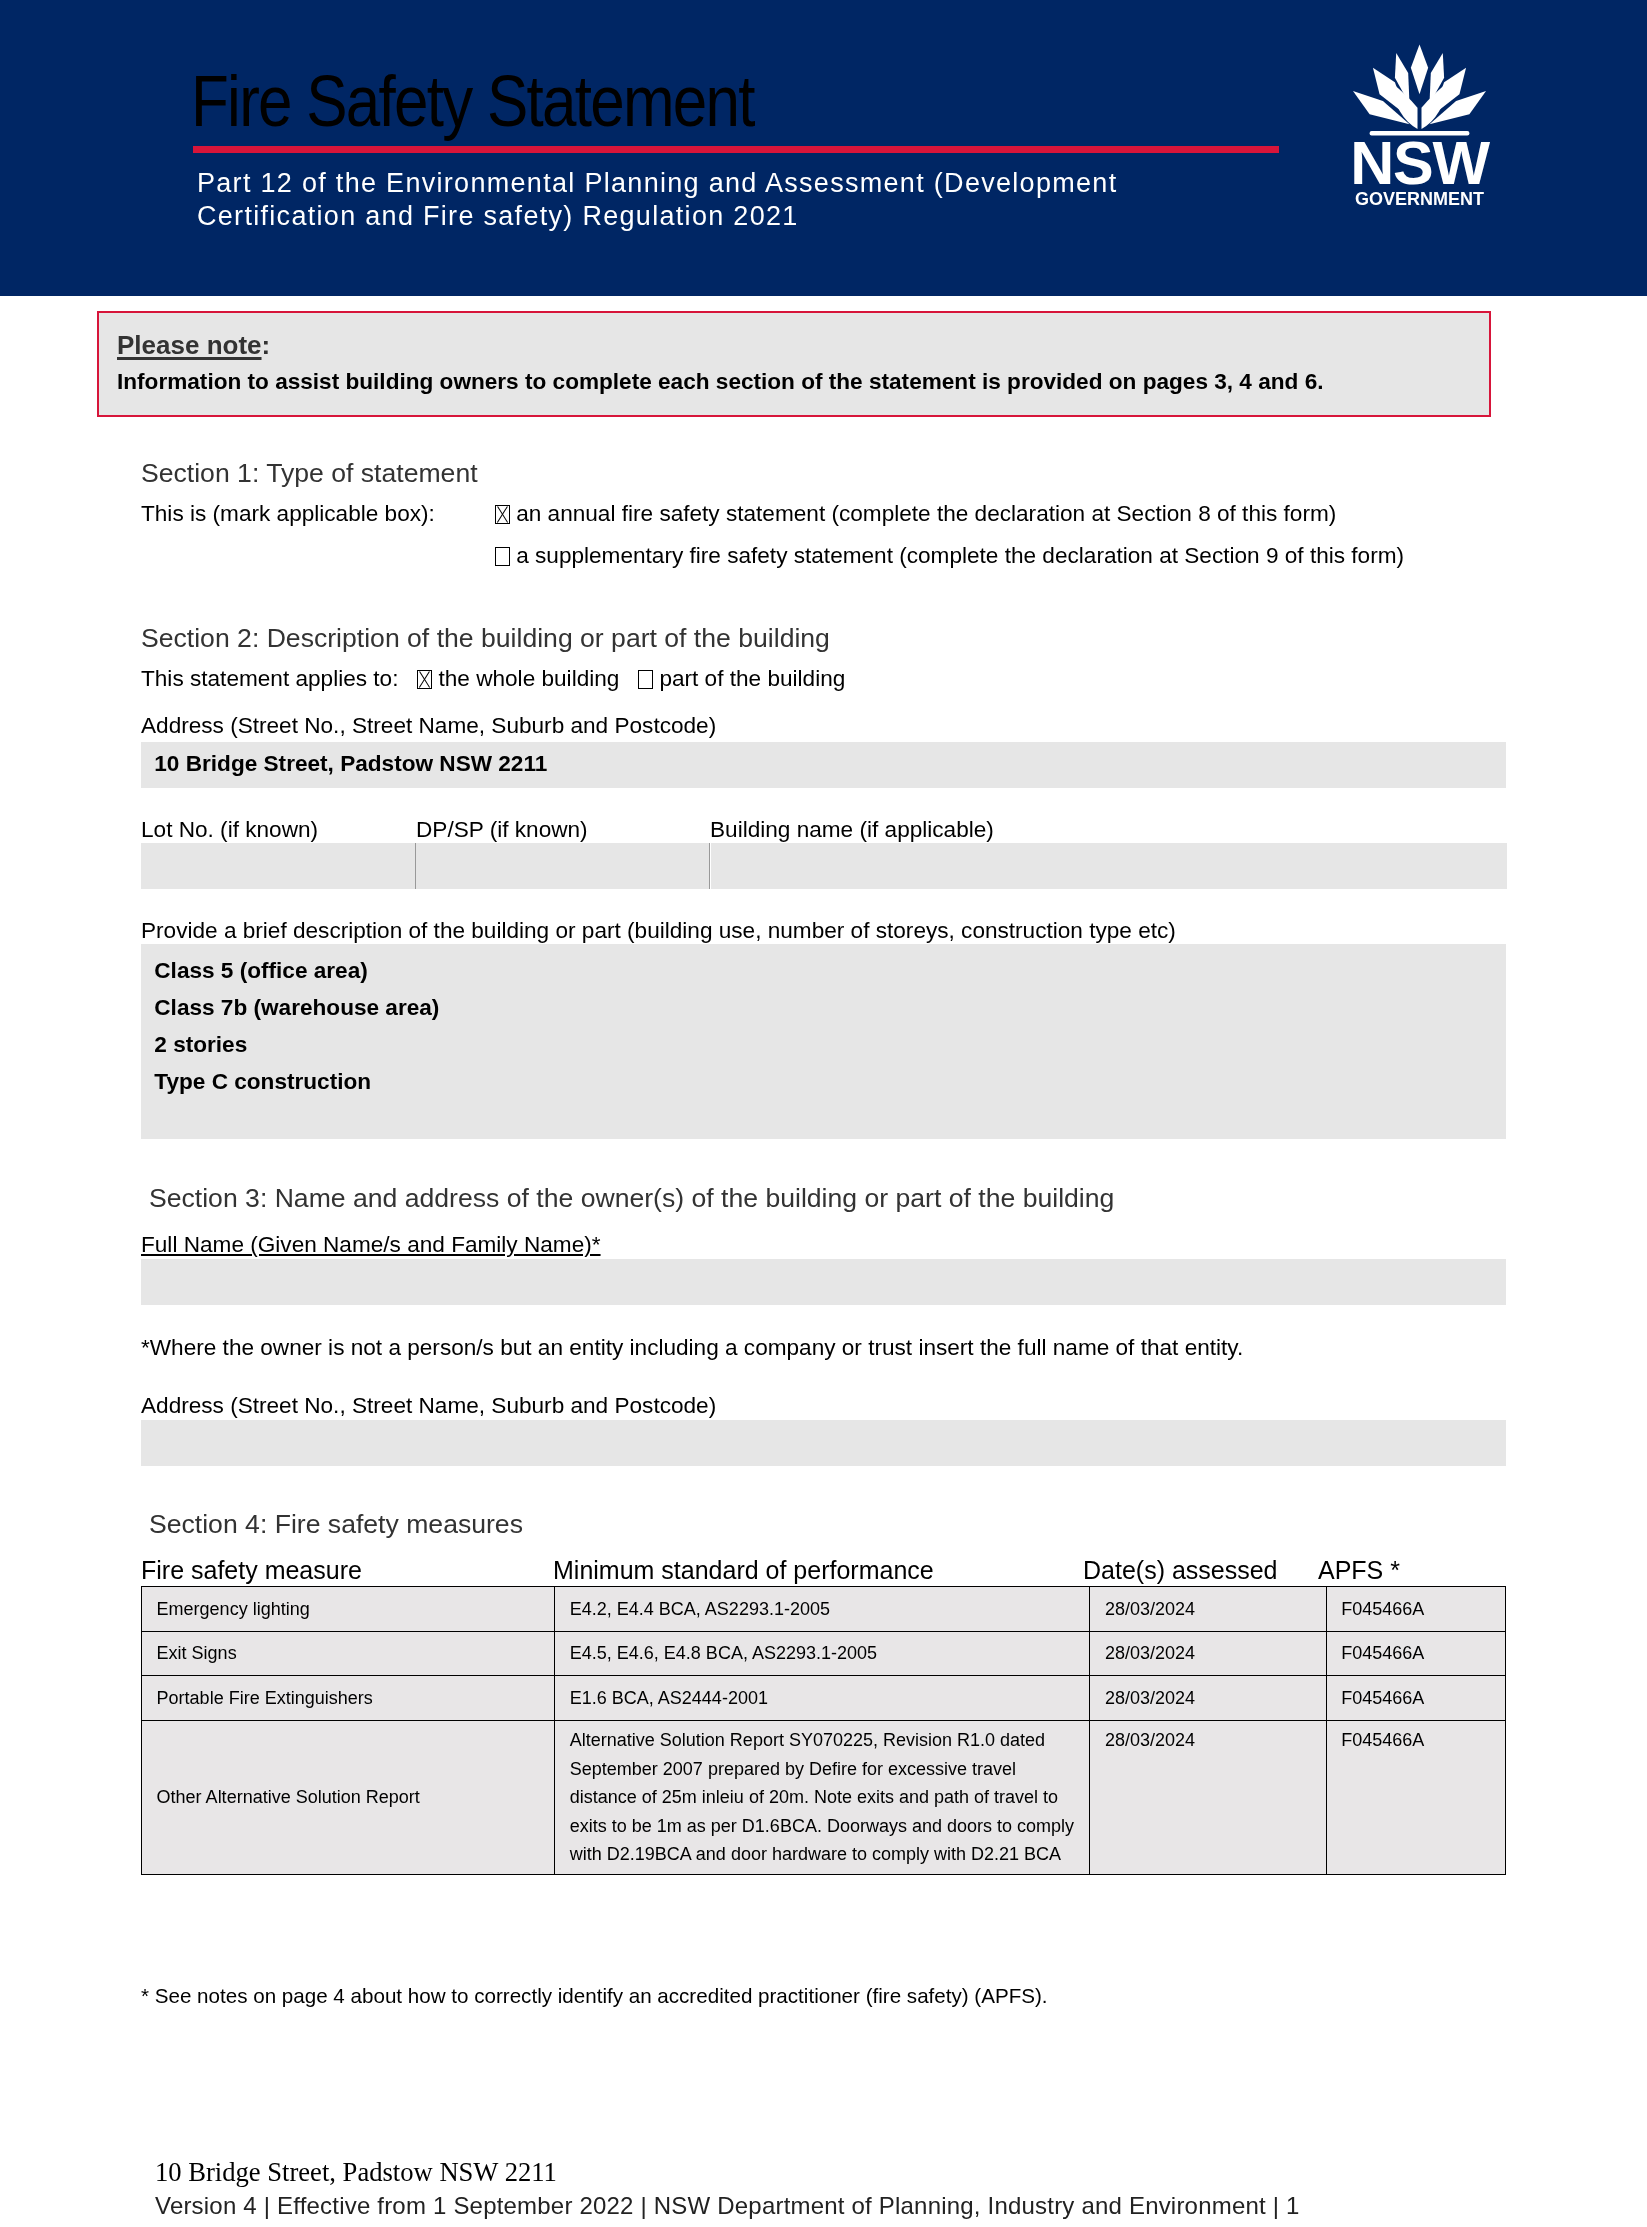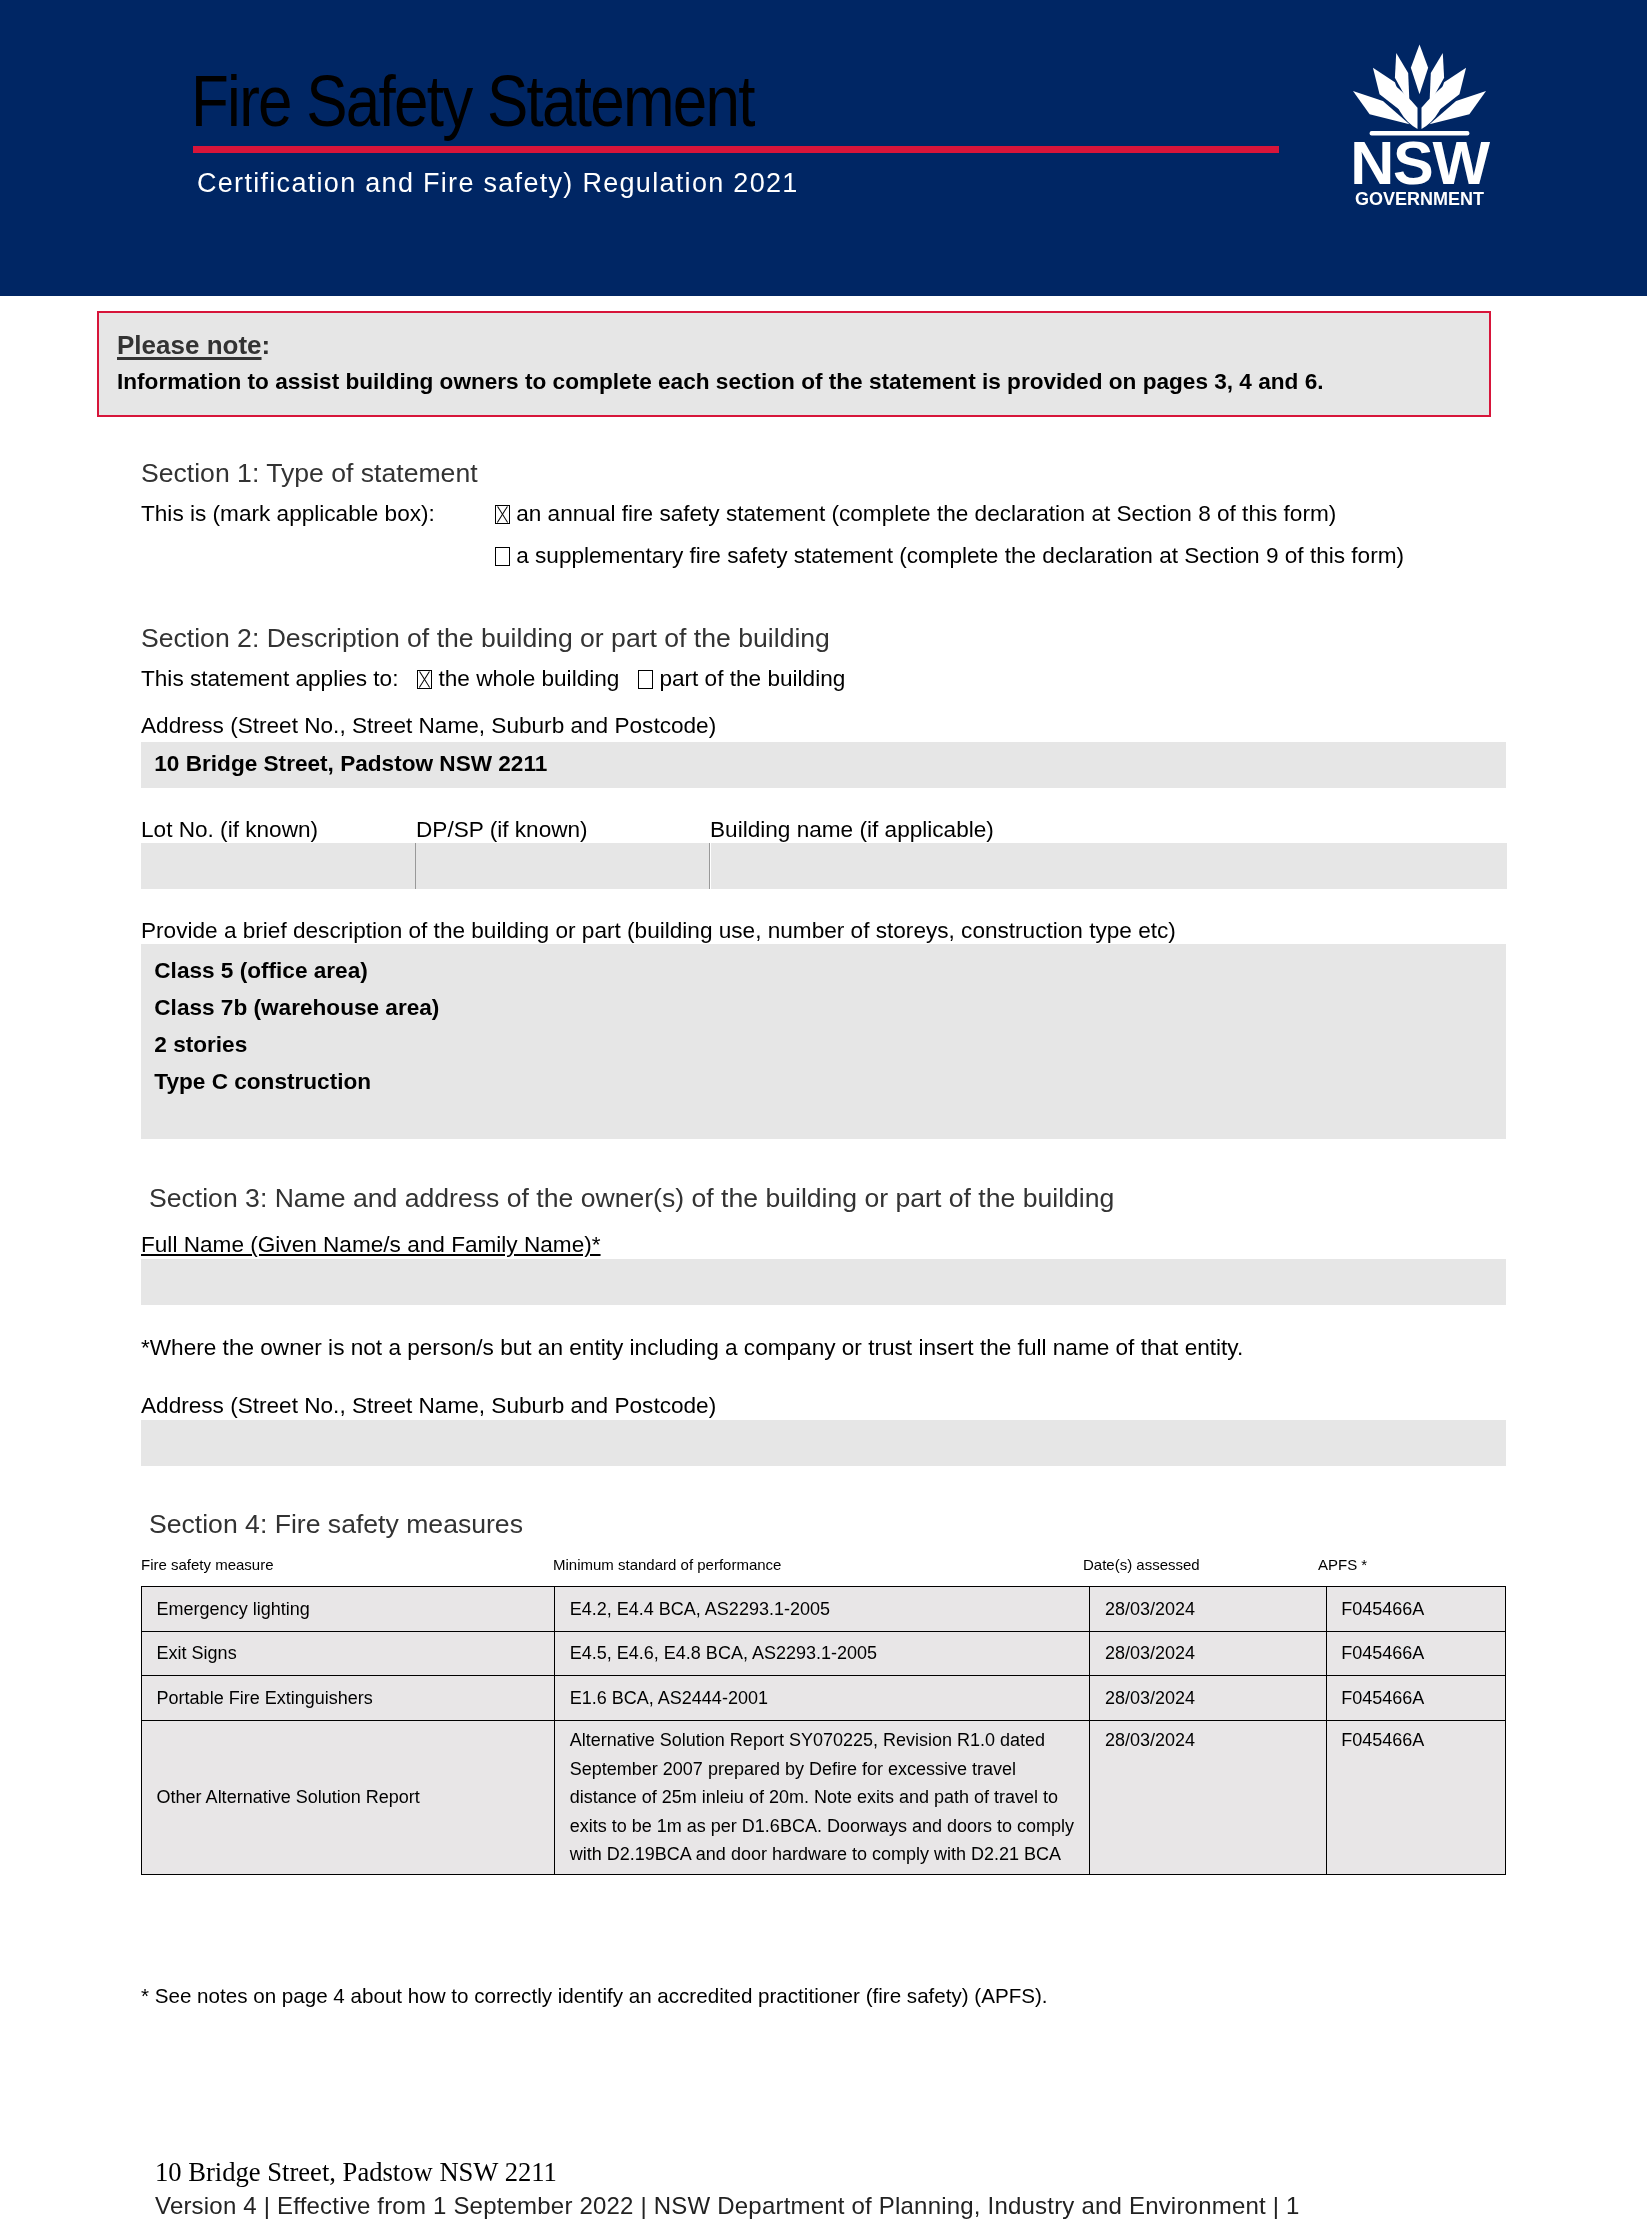--- a/index.html
+++ b/index.html
@@ -48,32 +48,33 @@
   table.fsm {
     position: absolute; left: 141px; top: 1586px; width: 1365px; border-collapse: collapse;
     background: #e8e6e7; font-size: 18px;
   }
   table.fsm td { border: 1.3px solid #000; padding: 5.3px 14.6px; vertical-align: top; line-height: 28.6px; }
   table.fsm td.c1 { width: 383px; }
   table.fsm td.c2 { width: 505px; }
   table.fsm td.c3 { width: 206px; }
   table.fsm tr.r td { height: 33px; vertical-align: middle; }
   table.fsm td.mid { vertical-align: middle; margin-top: 43px; }
-  .colh { top: 1556px; font-size: 15px; white-space: nowrap; }
+  .colh { top: 1556px; font-size: 25px; white-space: nowrap; }
 
   .footer-addr { left: 155px; top: 2157px; font-family: "Liberation Serif", serif; font-size: 26.6px; color: #000; white-space: nowrap; }
   .footer-ver { left: 155px; top: 2192px; font-size: 24px; color: #222; white-space: nowrap; letter-spacing: 0.2px; }
 </style>
 </head>
 <body>
 
 <div class="abs header"></div>
 <div class="abs title">Fire Safety Statement</div>
 <div class="abs title-rule"></div>
 <div class="abs subtitle">
+  <div>Part 12 of the Environmental Planning and Assessment (Development</div>
   <div>Certification and Fire safety) Regulation 2021</div>
 </div>
 <svg class="abs logo" viewBox="0 0 230 150" style="height:100px">
   <g fill="#ffffff">
     <path d="M115 5 L128 40 L115 80 L102 40 Z"></path>
     <path d="M80 18 L98 48 L100 95 L78 55 Z"></path>
     <path d="M150 18 L152 55 L130 95 L132 48 Z"></path>
     <path d="M45 40 L78 62 L96 112 L55 80 Z"></path>
     <path d="M185 40 L175 80 L134 112 L152 62 Z"></path>
     <path d="M15 75 L60 90 L100 125 L40 110 Z"></path>

